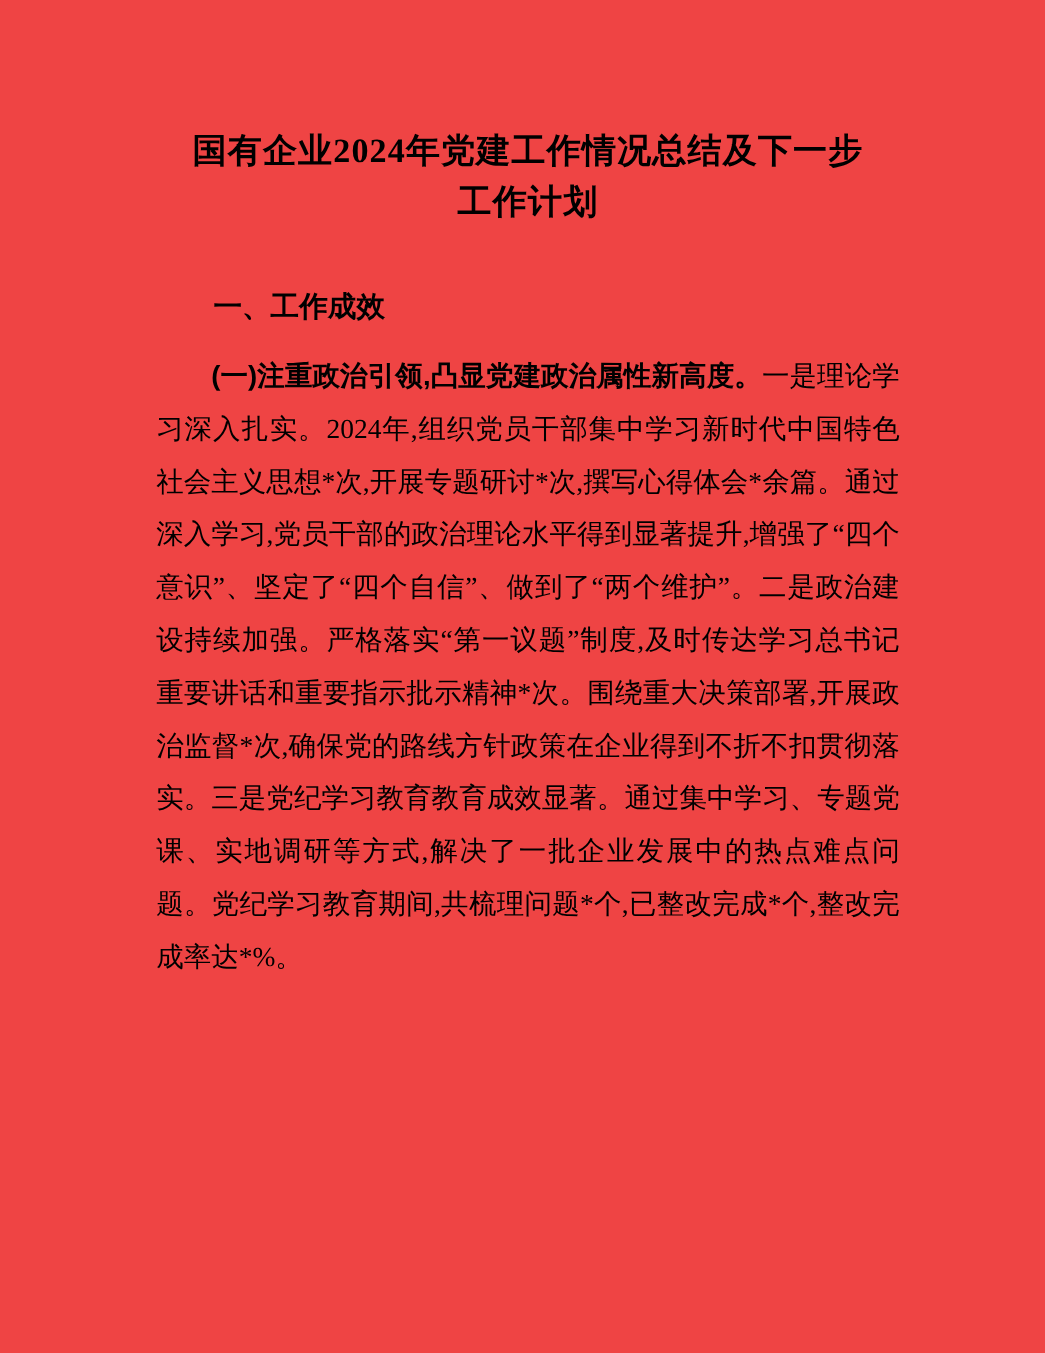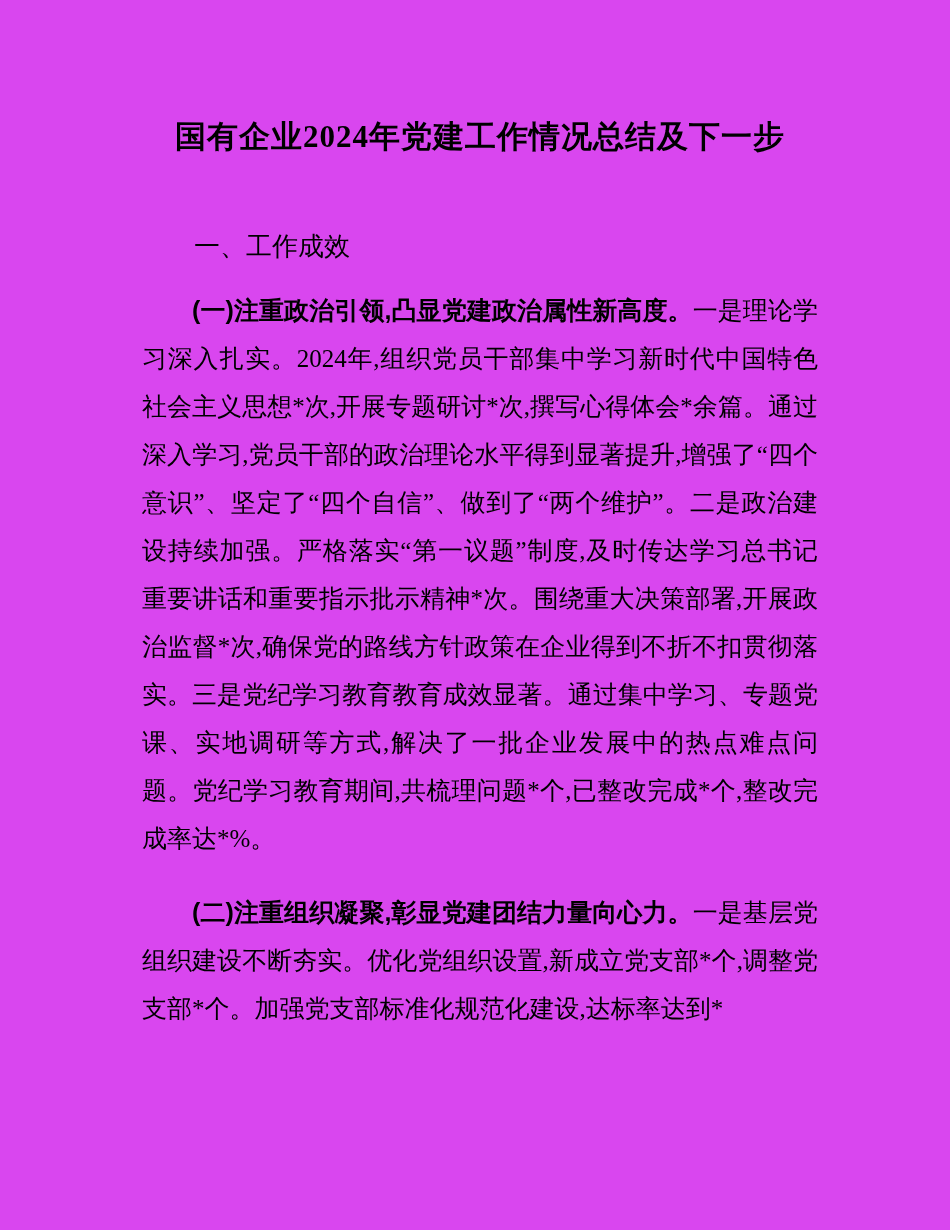--- a/index.html
+++ b/index.html
@@ -4,41 +4,41 @@
 <style>
   html, body {
     margin: 0;
     padding: 0;
     background: #ffffff;
   }
   .page {
     position: relative;
     width: 950px;
     height: 1230px;
-    background: #d946ef;
+    background: #ef4444;
     color: #000000;
     overflow: hidden;
   }
   .content {
     box-sizing: border-box;
     width: 950px;
     padding: 113px 132px 0 142px;
   }
   .doc-title {
     font-family: "Liberation Serif", "DejaVu Serif", serif;
     font-weight: 700;
     font-size: 31px;
     line-height: 47px;
     text-align: center;
     letter-spacing: 1px;
   }
   .section-heading {
-    margin: 71px 0 0 0;
+    margin: 56px 0 0 0;
     font-family: "Liberation Sans", "DejaVu Sans", sans-serif;
-    font-weight: 400;
+    font-weight: 700;
     font-size: 26px;
     line-height: 30px;
     text-indent: 2em;
   }
   p.body-para {
     margin: 25px 0 0 0;
     font-family: "Liberation Serif", "DejaVu Serif", serif;
     font-weight: 400;
     font-size: 25px;
     line-height: 48px;
@@ -52,26 +52,24 @@
   }
 </style>
 </head>
 <body>
 
 <div class="page">
   <div class="content">
 
     <div class="doc-title">
       <div>国有企业2024年党建工作情况总结及下一步</div>
+      <div>工作计划</div>
     </div>
 
     <div class="section-heading">一、工作成效</div>
 
     <p class="body-para">
       <span class="lead">(一)注重政治引领,凸显党建政治属性新高度。</span><span>一是理论学习深入扎实。2024年,组织党员干部集中学习新时代中国特色社会主义思想*次,开展专题研讨*次,撰写心得体会*余篇。通过深入学习,党员干部的政治理论水平得到显著提升,增强了“四个意识”、坚定了“四个自信”、做到了“两个维护”。二是政治建设持续加强。严格落实“第一议题”制度,及时传达学习总书记重要讲话和重要指示批示精神*次。围绕重大决策部署,开展政治监督*次,确保党的路线方针政策在企业得到不折不扣贯彻落实。三是党纪学习教育教育成效显著。通过集中学习、专题党课、实地调研等方式,解决了一批企业发展中的热点难点问题。党纪学习教育期间,共梳理问题*个,已整改完成*个,整改完成率达*%。</span>
     </p>
 
-    <p class="body-para">
-      <span class="lead">(二)注重组织凝聚,彰显党建团结力量向心力。</span><span>一是基层党组织建设不断夯实。优化党组织设置,新成立党支部*个,调整党支部*个。加强党支部标准化规范化建设,达标率达到*</span>
-    </p>
 
   </div>
 </div>
 
 </body></html>

